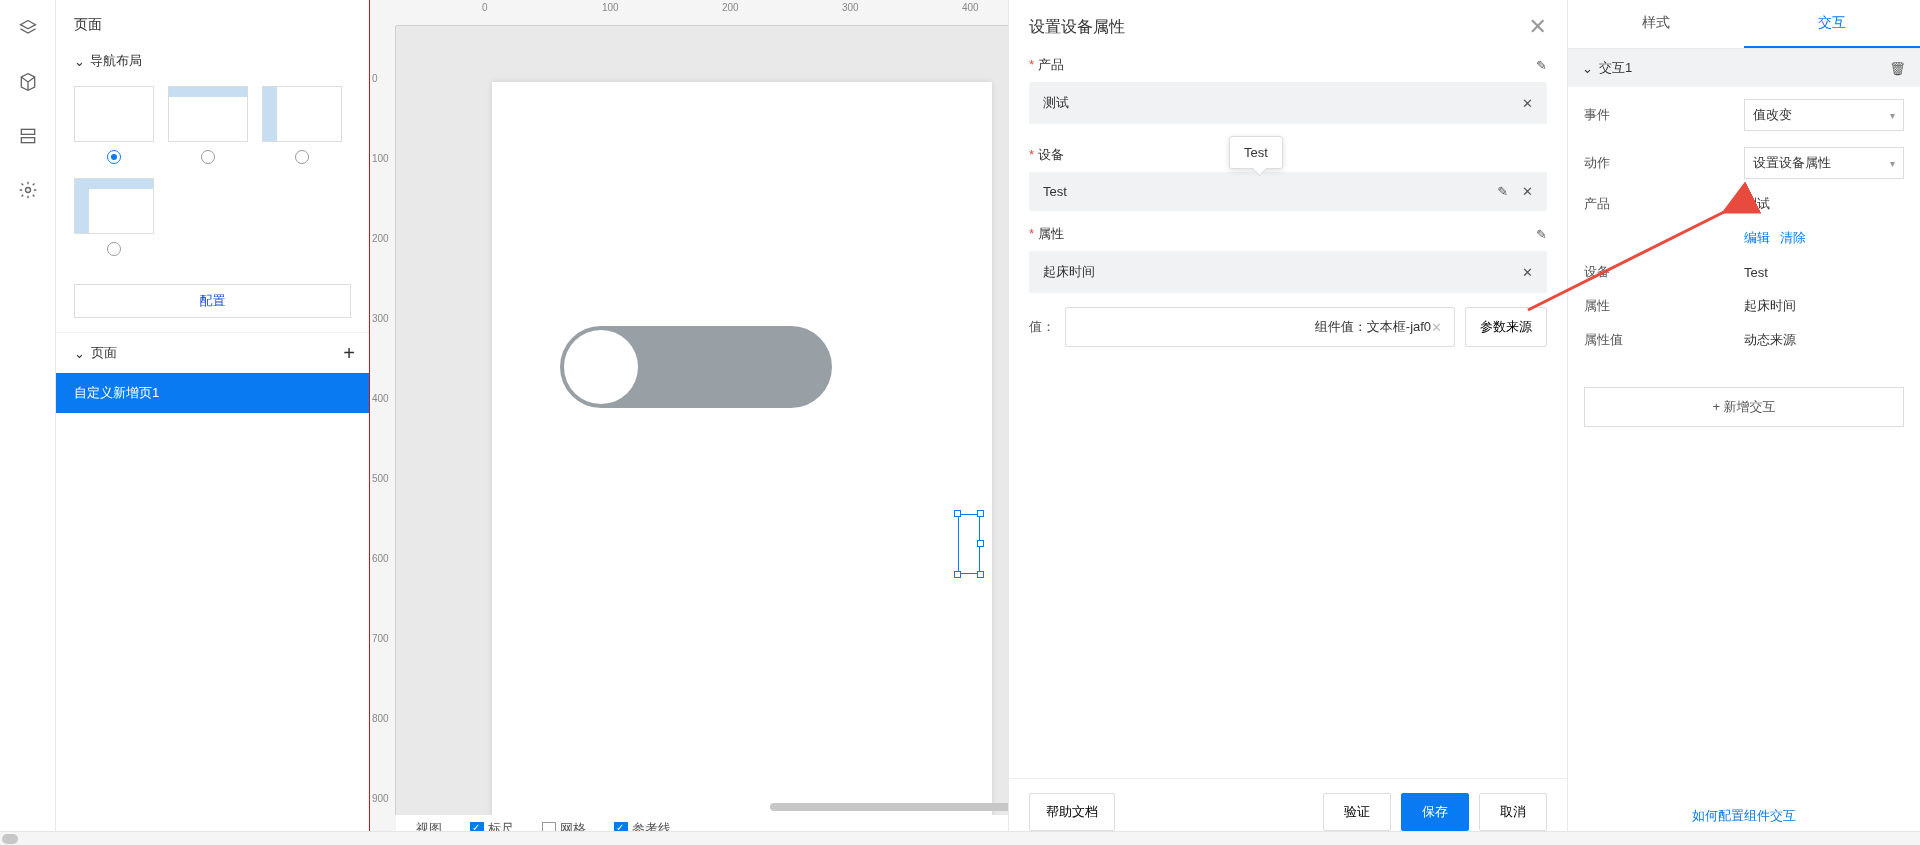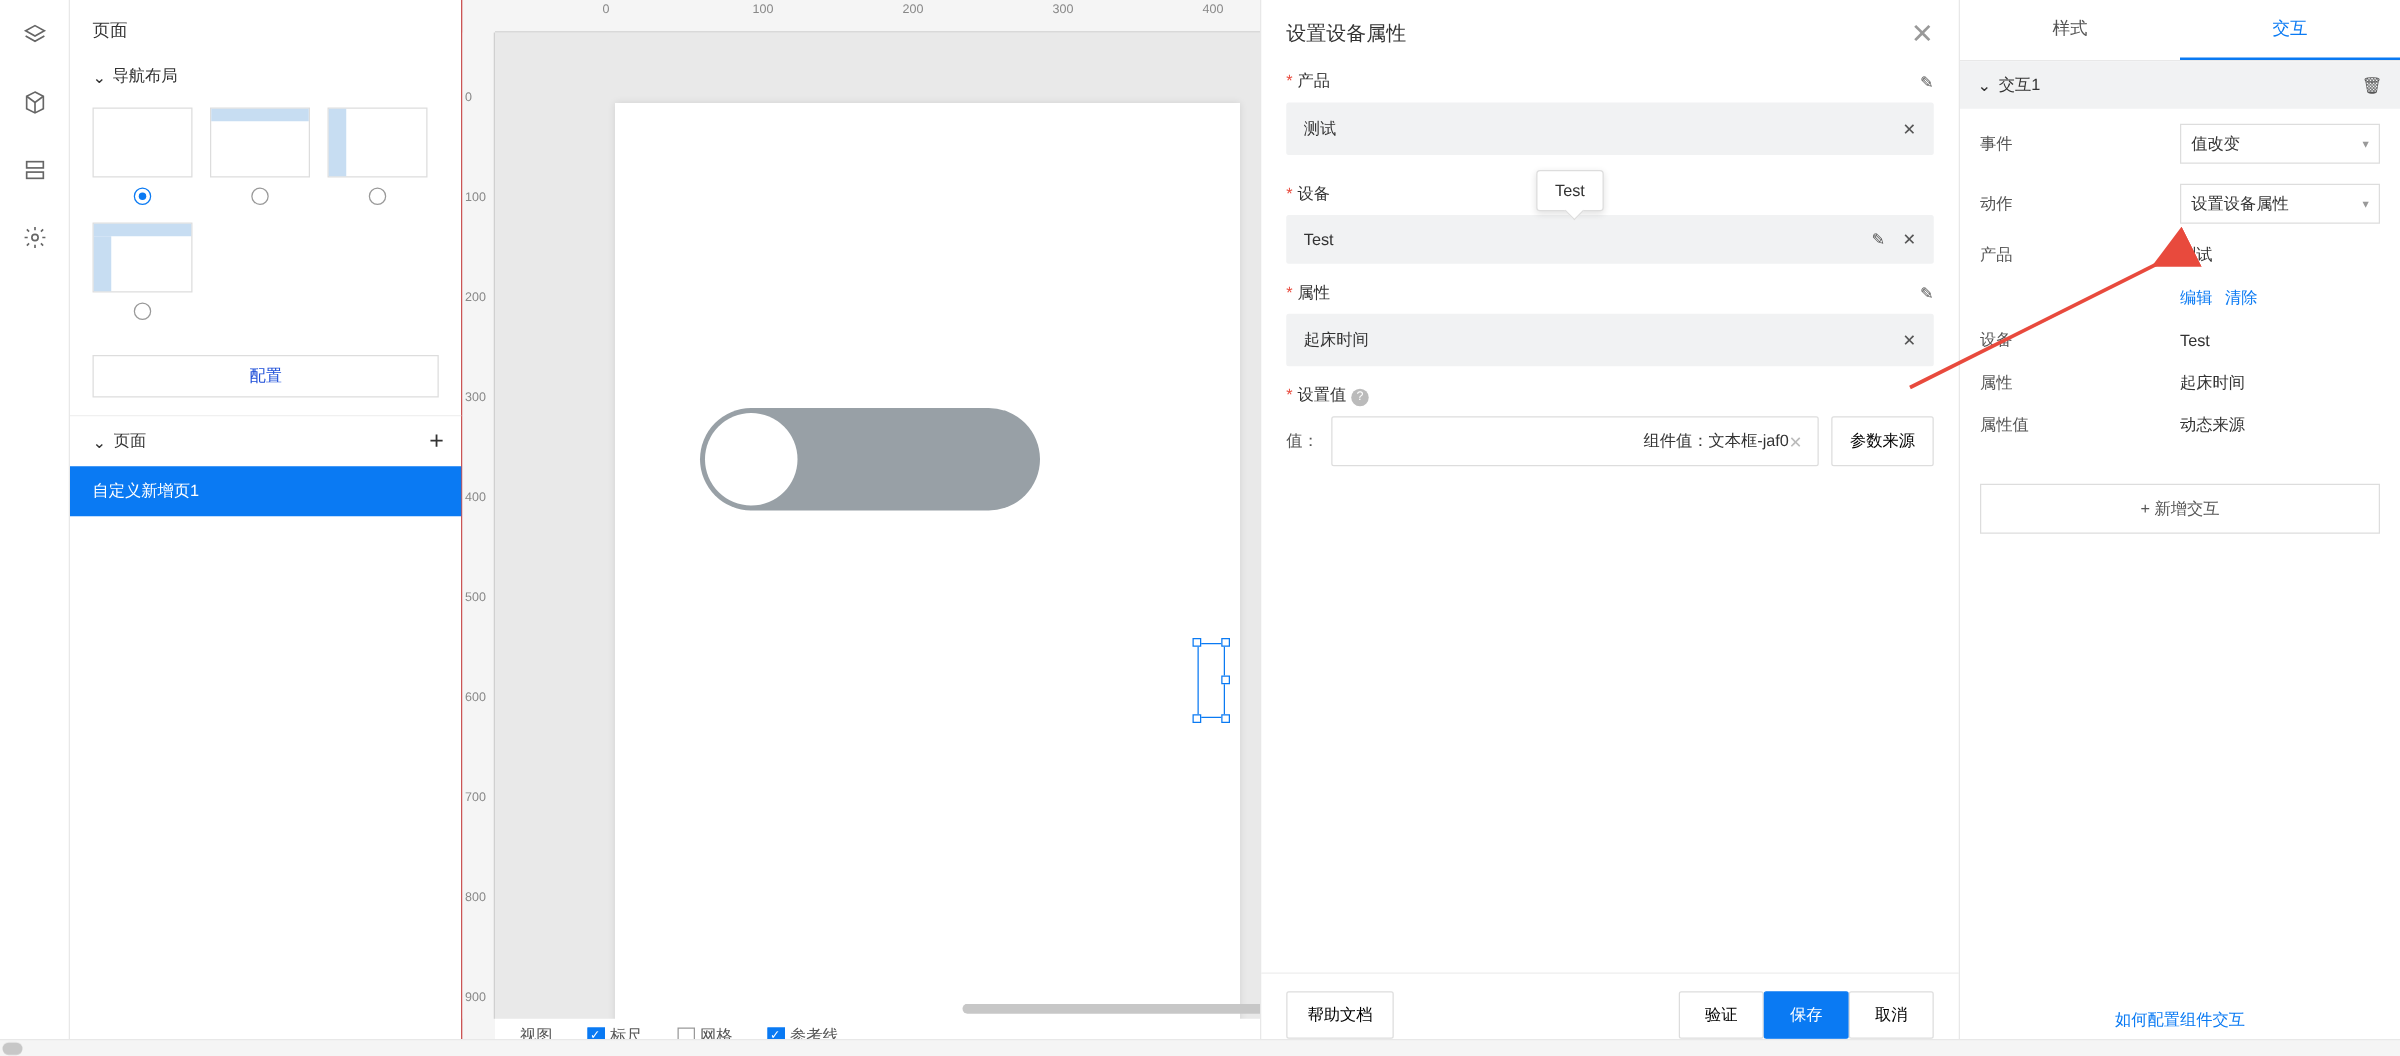--- a/index.html
+++ b/index.html
@@ -64,21 +64,21 @@
 .tooltip { position:absolute; top:-10px; left:200px; background:#fff; border:1px solid #ddd; box-shadow:0 2px 6px rgba(0,0,0,0.12); padding:8px 14px; border-radius:3px; font-size:13px; }
 .tooltip::after { content:""; position:absolute; bottom:-6px; left:24px; width:10px; height:10px; background:#fff; border-right:1px solid #ddd; border-bottom:1px solid #ddd; transform:rotate(45deg); }
 .help-ic { width:14px;height:14px;border-radius:50%;background:#bbb;color:#fff;display:inline-flex;align-items:center;justify-content:center;font-size:10px;margin-left:4px; }
 .val-row { display:flex; align-items:center; gap:10px; }
 .val-label { font-size:13px; color:#555; }
 .val-input { flex:1; border:1px solid #ddd; border-radius:2px; padding:10px 12px; display:flex; align-items:center; justify-content:flex-end; font-size:13px; }
 .val-input .clr { color:#bbb; cursor:pointer; }
 .param-btn { border:1px solid #ddd; background:#fff; padding:10px 14px; cursor:pointer; font-size:13px; border-radius:2px; }
 .mid-foot { border-top:1px solid #eee; padding: 14px 20px; display:flex; align-items:center; justify-content:space-between;margin-top:35px; }
 .help-link { border:1px solid #ddd; padding:9px 16px; cursor:pointer; font-size:13px; background:#fff; border-radius:2px;}
-.foot-btns { display:flex; }
+.foot-btns { display:flex; gap:10px; }
 .btn { padding:9px 20px; border:1px solid #ddd; background:#fff; cursor:pointer; font-size:13px; border-radius:2px; }
 .btn.primary { background:#0a7af3; border-color:#0a7af3; color:#fff; }
 
 .right-panel { width:352px; background:#fff; display:flex; flex-direction:column; }
 .tabs { display:flex; border-bottom:1px solid #e8e8e8; }
 .tab { flex:1; text-align:center; padding:14px 0; font-size:14px; cursor:pointer; color:#555; }
 .tab.active { color:#0a7af3; border-bottom:2px solid #0a7af3; }
 .inter-head { background:#f1f2f3; padding:10px 14px; display:flex; align-items:center; justify-content:space-between; font-size:13px; }
 .inter-head .l { display:flex; align-items:center; gap:6px; }
 .trash { cursor:pointer; color:#555; }
@@ -254,23 +254,20 @@
             <span class="edit-ic">✎</span>
           </div>
         <div class="fld-val">
             <span>起床时间</span>
             <div class="acts">
               <span>✕</span>
             </div>
           </div>
       </div>
       <div class="fld">
-        <div class="fld-label">
-            <span><span class="req">*</span><span>设置值</span><span class="help-ic">?</span></span>
-          </div>
         <div class="val-row">
           <span class="val-label">值：</span>
           <div class="val-input">
               <span>组件值：文本框-jaf0</span>
               <span class="clr">✕</span>
             </div>
           <button class="param-btn">参数来源</button>
         </div>
       </div>
     </div>

